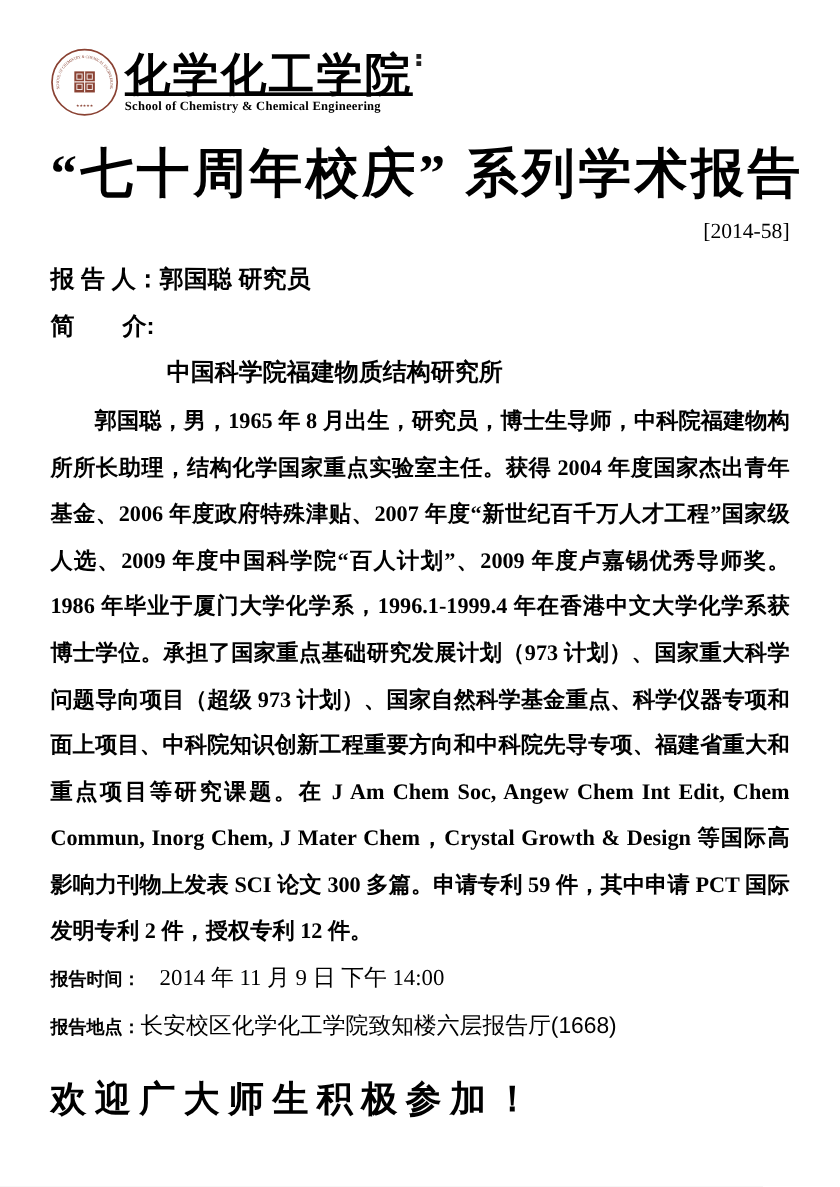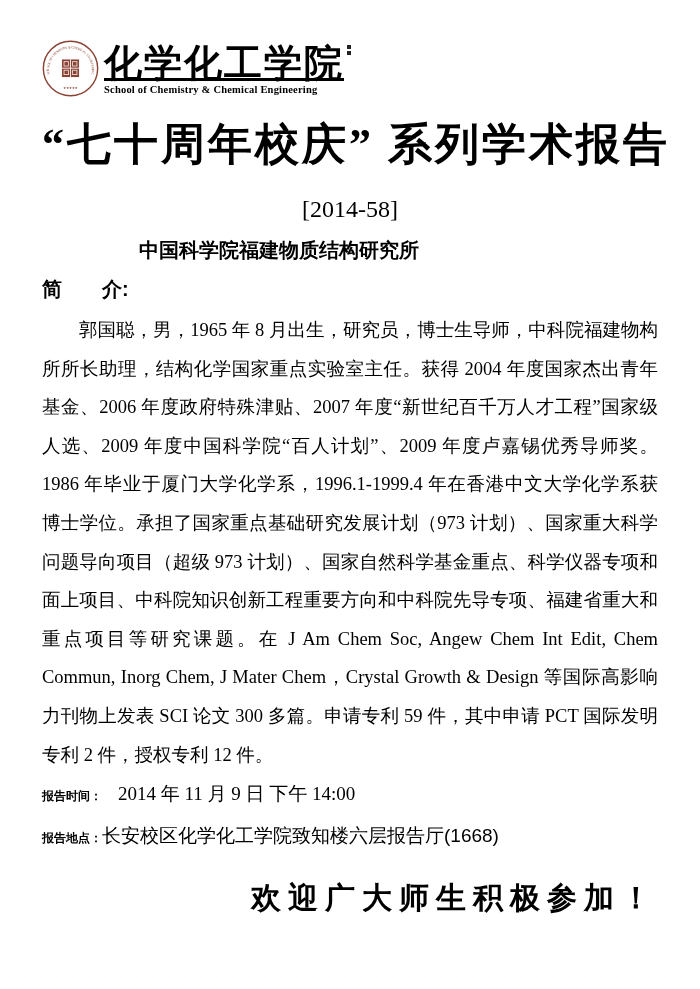--- a/index.html
+++ b/index.html
@@ -40,60 +40,61 @@
   .doc-title{
     margin-top:20px;
     text-align:center;
     font-weight:bold;
     font-size:44px;
     line-height:56px;
     letter-spacing:3px;
     white-space:nowrap;
   }
   .issue{
-    margin-top:24px;
-    text-align:center;
-    font-size:24px;
+    margin-top:7px;
+    text-align:right;
+    font-size:18px;
     line-height:24px;
   }
   
   .fields{margin-top:10px;}
   .field-line{
     font-family:"Liberation Sans","DejaVu Sans",sans-serif;
     font-weight:bold;
     font-size:20px;
     line-height:39px;
     white-space:nowrap;
   }
   .affiliation-line{padding-left:97px;}
   
   .intro-para{
     margin:2px 0 0 0;
     font-size:18.5px;
     line-height:38.6px;
     text-align:justify;
     text-indent:2em;
+    font-weight:bold;
   }
   
   .meta-line{
     font-size:19px;
     line-height:39px;
     white-space:nowrap;
   }
   .meta-label{
     font-family:"Liberation Sans","DejaVu Sans",sans-serif;
     font-weight:bold;
-    font-size:12px;
+    font-size:15px;
   }
   .meta-value-serif{font-family:"Liberation Serif","DejaVu Serif",serif;margin-left:16px;}
   .meta-value-sans{font-family:"Liberation Sans","DejaVu Sans",sans-serif;font-weight:normal;}
   
   .closing{
     margin-top:20px;
-    text-align:right;
+    text-align:left;
     font-weight:bold;
     font-size:30px;
     letter-spacing:7px;
     white-space:nowrap;
   }
 </style>
 </head>
 <body>
 
 <div class="page">
@@ -119,25 +120,28 @@
       <div class="school-cn"><span>化学化工学院</span><span class="sig-mark"><i></i><i></i></span></div>
       <div class="school-en">School of Chemistry &amp; Chemical Engineering</div>
     </div>
   </div>
 
   <div class="doc-title">“七十周年校庆” 系列学术报告</div>
 
   <div class="issue">[2014-58]</div>
 
   <div class="fields">
-    <div class="field-line affiliation-line">
-      <span>中国科学院福建物质结构研究所</span>
+    <div class="field-line">
+      <span>报 告 人：</span><span>郭国聪 研究员</span>
     </div>
     <div class="field-line">
       <span>简　　介:</span>
+    </div>
+    <div class="field-line affiliation-line">
+      <span>中国科学院福建物质结构研究所</span>
     </div>
   </div>
 
   <p class="intro-para">郭国聪，男，1965 年 8 月出生，研究员，博士生导师，中科院福建物构所所长助理，结构化学国家重点实验室主任。获得 2004 年度国家杰出青年基金、2006 年度政府特殊津贴、2007 年度“新世纪百千万人才工程”国家级人选、2009 年度中国科学院“百人计划”、2009 年度卢嘉锡优秀导师奖。1986 年毕业于厦门大学化学系，1996.1-1999.4 年在香港中文大学化学系获博士学位。承担了国家重点基础研究发展计划（973 计划）、国家重大科学问题导向项目（超级 973 计划）、国家自然科学基金重点、科学仪器专项和面上项目、中科院知识创新工程重要方向和中科院先导专项、福建省重大和重点项目等研究课题。在 J Am Chem Soc, Angew Chem Int Edit, Chem Commun, Inorg Chem, J Mater Chem，Crystal Growth &amp; Design 等国际高影响力刊物上发表 SCI 论文 300 多篇。申请专利 59 件，其中申请 PCT 国际发明专利 2 件，授权专利 12 件。</p>
 
   <div class="meta-line">
     <span class="meta-label">报告时间：</span><span class="meta-value-serif">2014 年 11 月 9 日  下午 14:00</span>
   </div>
   <div class="meta-line">
     <span class="meta-label">报告地点：</span><span class="meta-value-sans">长安校区化学化工学院致知楼六层报告厅(1668)</span>

